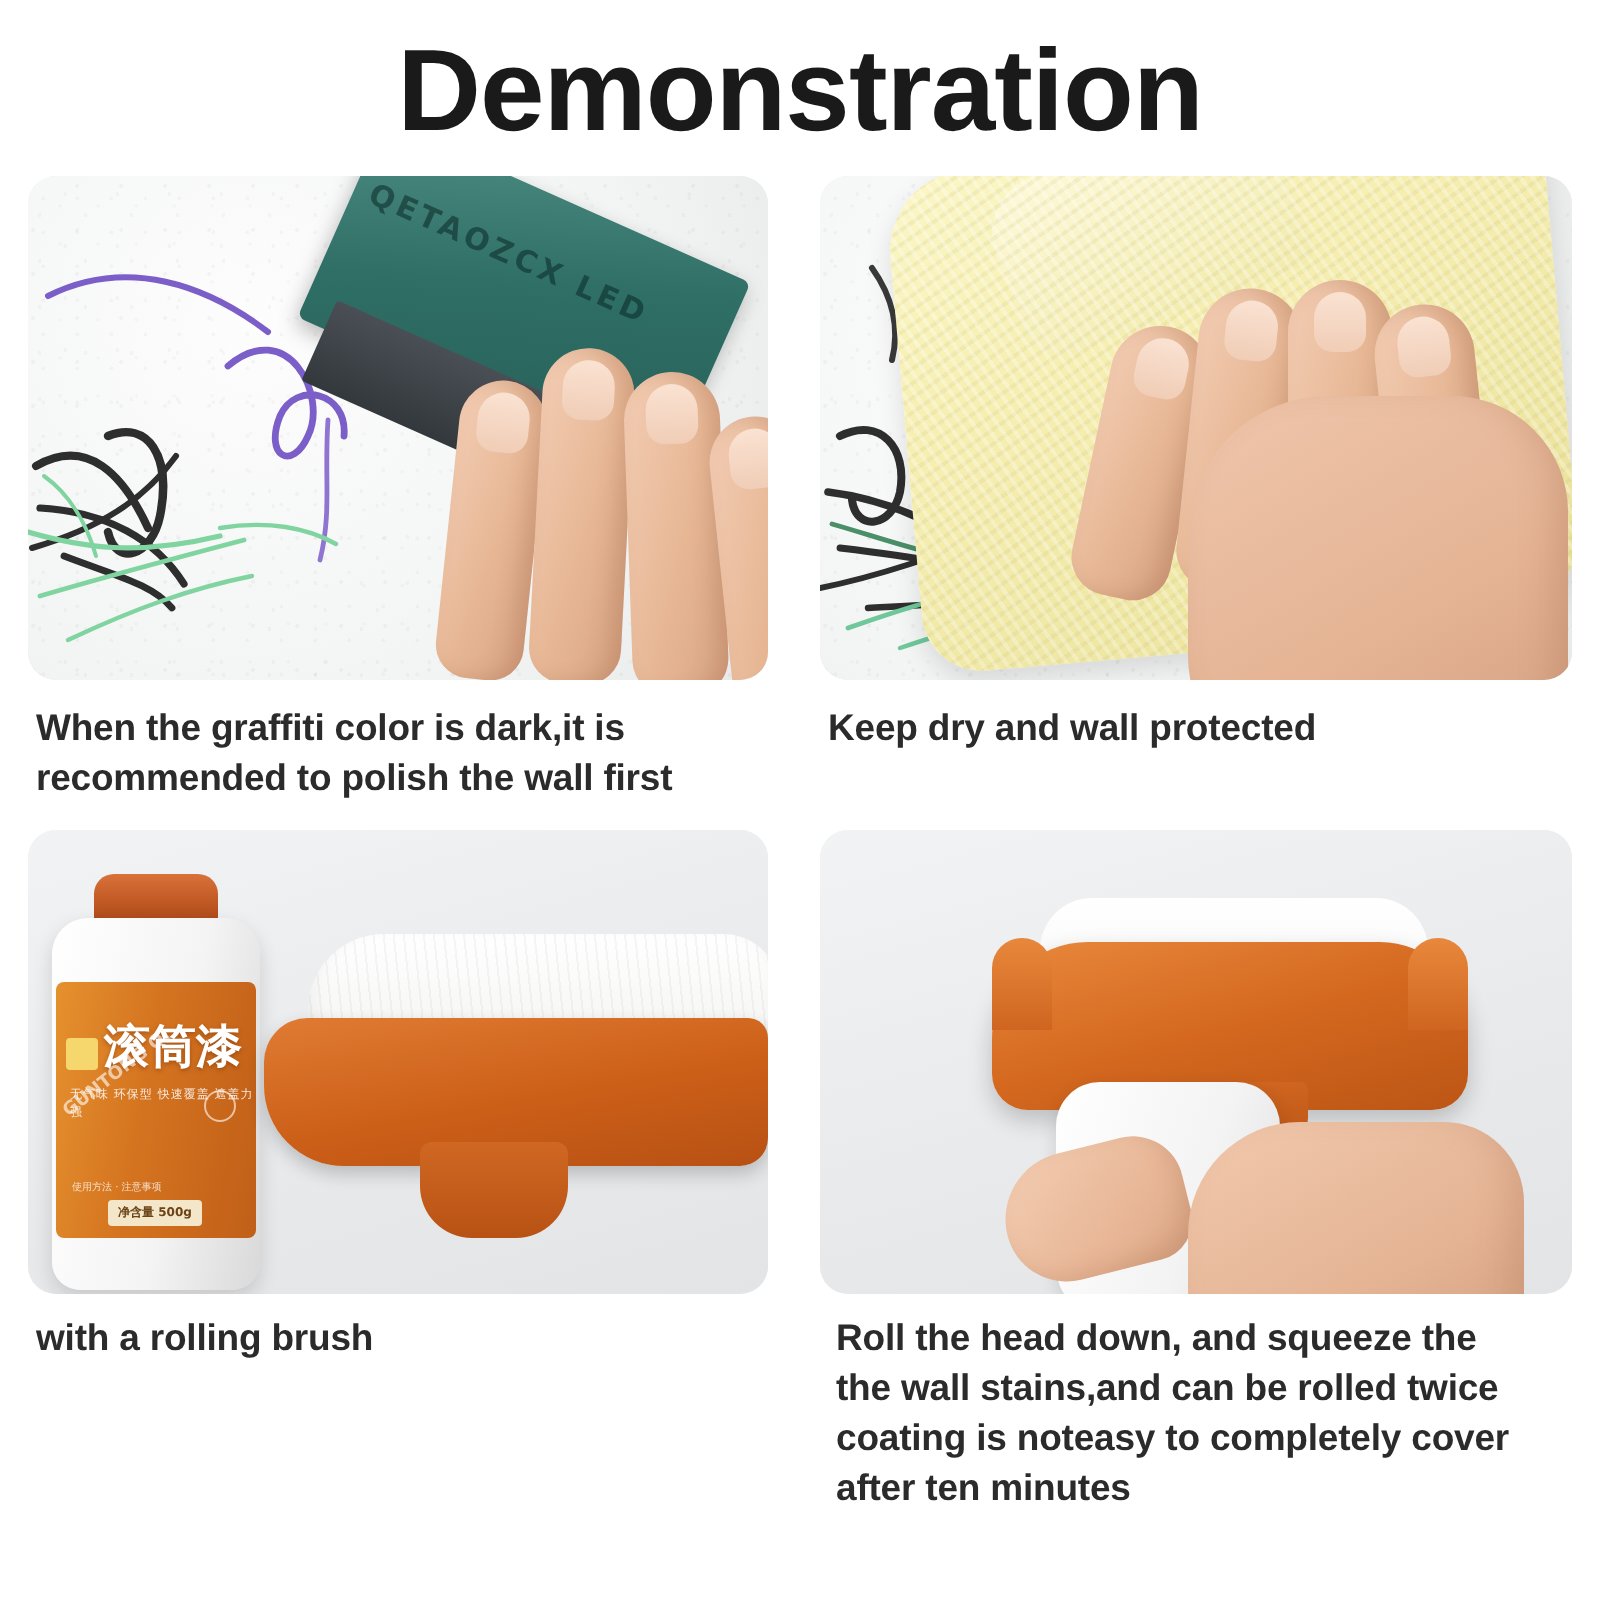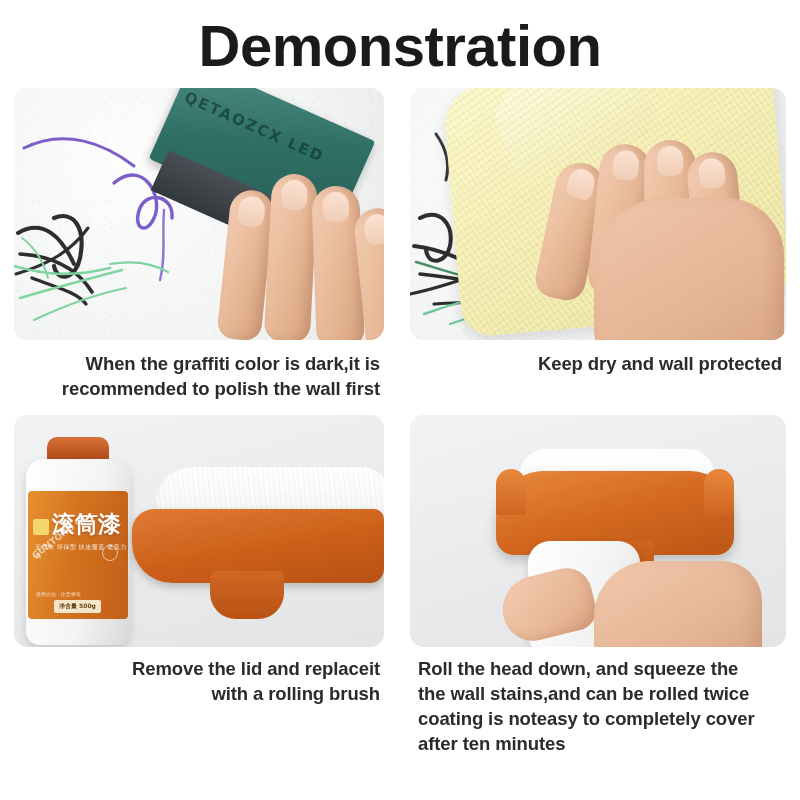--- a/index.html
+++ b/index.html
@@ -48,21 +48,21 @@
     width: 100%;
     height: 252px;
     border-radius: 14px;
     overflow: hidden;
     background: #eceef0;
   }
   .photo.r2 { height: 232px; }
 
   
   .caption {
-    text-align: right;
+    text-align: left;
     font-size: 18.5px;
     font-weight: bold;
     line-height: 1.34;
     color: #2b2b2b;
     padding: 12px 4px 0 4px;
     letter-spacing: -0.1px;
   }
   .caption.left-align {
     text-align: left;
     padding-left: 8px;
@@ -503,21 +503,20 @@
         </div>
       </div>
 
       <div class="roller3">
         <div class="roller-fur"></div>
         <div class="roller-frame"></div>
         <div class="roller-stem"></div>
       </div>
     </div>
     <div class="caption tight">
-      <div>Remove the lid and replaceit</div>
       <div>with a rolling brush</div>
     </div>
   </div>
 
   <div class="cell row2">
     <div class="photo r2">
       <div class="bg-soft"></div>
 
       <div class="roller4">
         <div class="r4-fur"></div>

